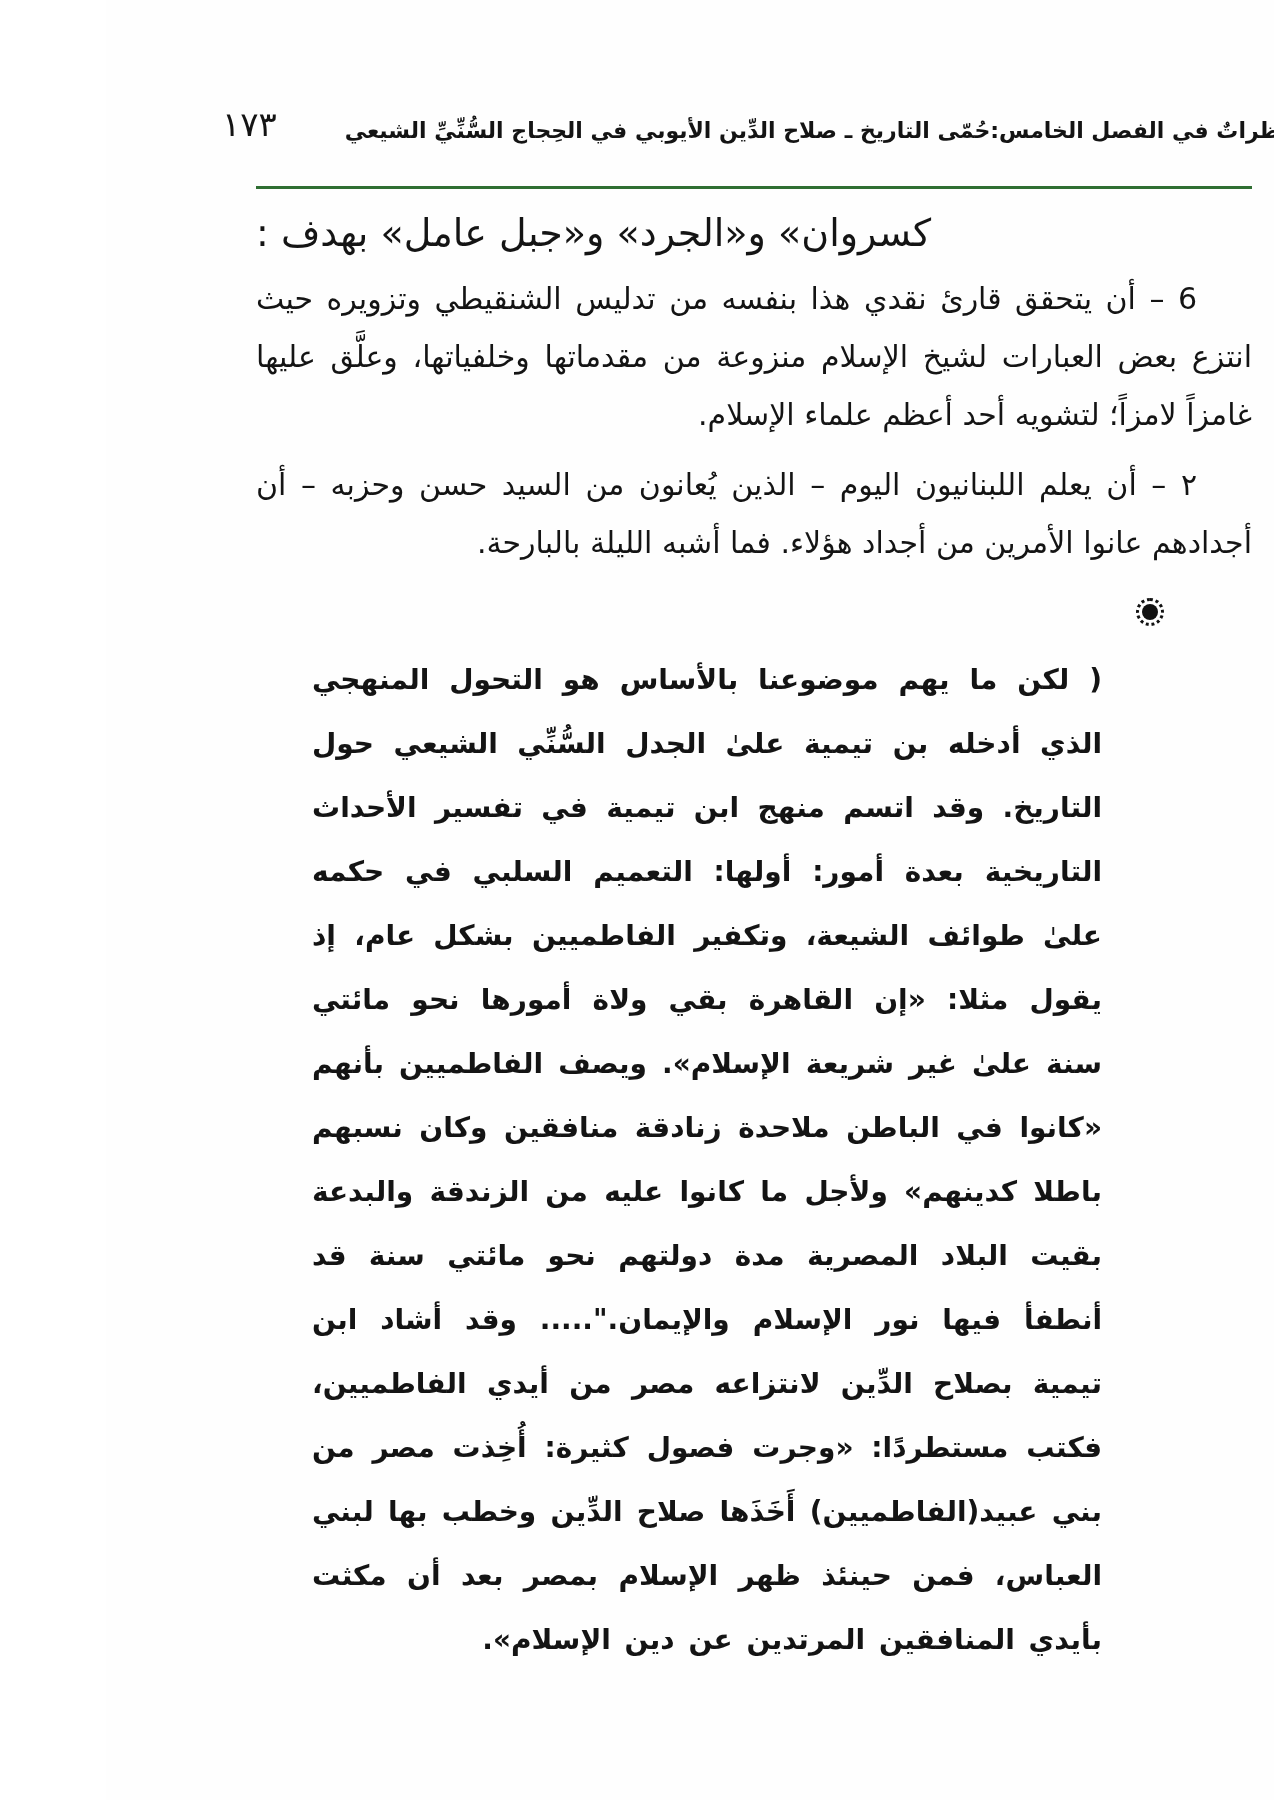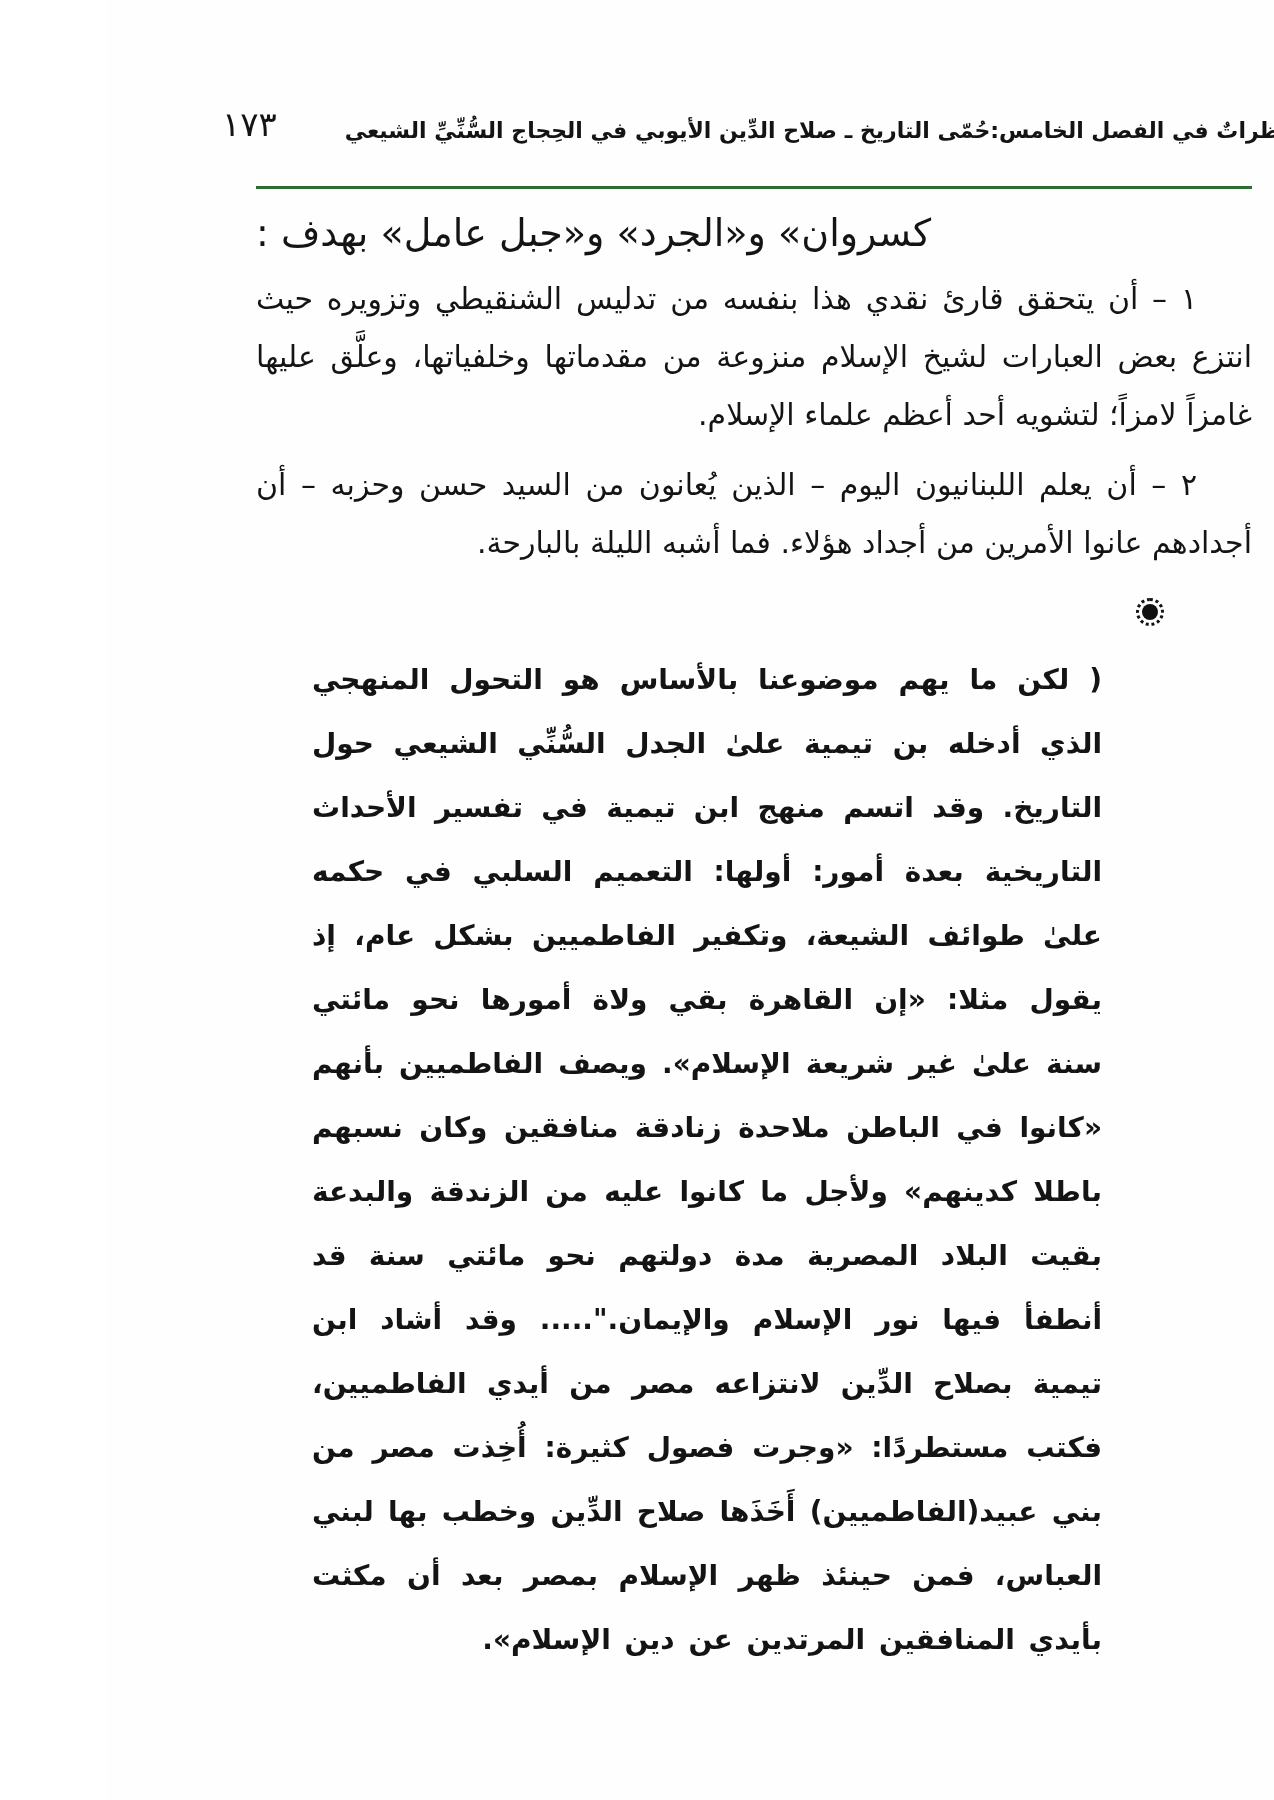--- a/index.html
+++ b/index.html
@@ -113,21 +113,21 @@
   <div class="pagenum">١٧٣</div>
 
   <div class="header">نظراتٌ في الفصل الخامس:حُمّى التاريخ ـ صلاح الدِّين الأيوبي في الحِجاج السُّنِّيِّ الشيعي</div>
 
   <div class="rule" style="background-color: rgb(47, 110, 50);"></div>
 
   <div class="body">
 
     <p class="cont">كسروان» و«الجرد» و«جبل عامل» بهدف :</p>
 
-    <p class="item">١ – أن يتحقق قارئ نقدي هذا بنفسه من تدليس الشنقيطي وتزويره حيث انتزع بعض العبارات لشيخ الإسلام منزوعة من مقدماتها وخلفياتها، وعلَّق عليها غامزاً لامزاً؛ لتشويه أحد أعظم علماء الإسلام.</p>
+    <p class="item">6 – أن يتحقق قارئ نقدي هذا بنفسه من تدليس الشنقيطي وتزويره حيث انتزع بعض العبارات لشيخ الإسلام منزوعة من مقدماتها وخلفياتها، وعلَّق عليها غامزاً لامزاً؛ لتشويه أحد أعظم علماء الإسلام.</p>
 
     <p class="item">٢ – أن يعلم اللبنانيون اليوم – الذين يُعانون من السيد حسن وحزبه – أن أجدادهم عانوا الأمرين من أجداد هؤلاء. فما أشبه الليلة بالبارحة.</p>
 
 
     <p class="bullet-line">
       <span class="bullet"></span>
     </p>
 
     <p class="quote">( لكن ما يهم موضوعنا بالأساس هو التحول المنهجي الذي أدخله بن تيمية علىٰ الجدل السُّنِّي الشيعي حول التاريخ. وقد اتسم منهج ابن تيمية في تفسير الأحداث التاريخية بعدة أمور: أولها: التعميم السلبي في حكمه علىٰ طوائف الشيعة، وتكفير الفاطميين بشكل عام، إذ يقول مثلا: «إن القاهرة بقي ولاة أمورها نحو مائتي سنة علىٰ غير شريعة الإسلام». ويصف الفاطميين بأنهم «كانوا في الباطن ملاحدة زنادقة منافقين وكان نسبهم باطلا كدينهم» ولأجل ما كانوا عليه من الزندقة والبدعة بقيت البلاد المصرية مدة دولتهم نحو مائتي سنة قد أنطفأ فيها نور الإسلام والإيمان."..... وقد أشاد ابن تيمية بصلاح الدِّين لانتزاعه مصر من أيدي الفاطميين، فكتب مستطردًا: «وجرت فصول كثيرة: أُخِذت مصر من بني عبيد(الفاطميين) أَخَذَها صلاح الدِّين وخطب بها لبني العباس، فمن حينئذ ظهر الإسلام بمصر بعد أن مكثت بأيدي المنافقين المرتدين عن دين الإسلام».</p>
 

